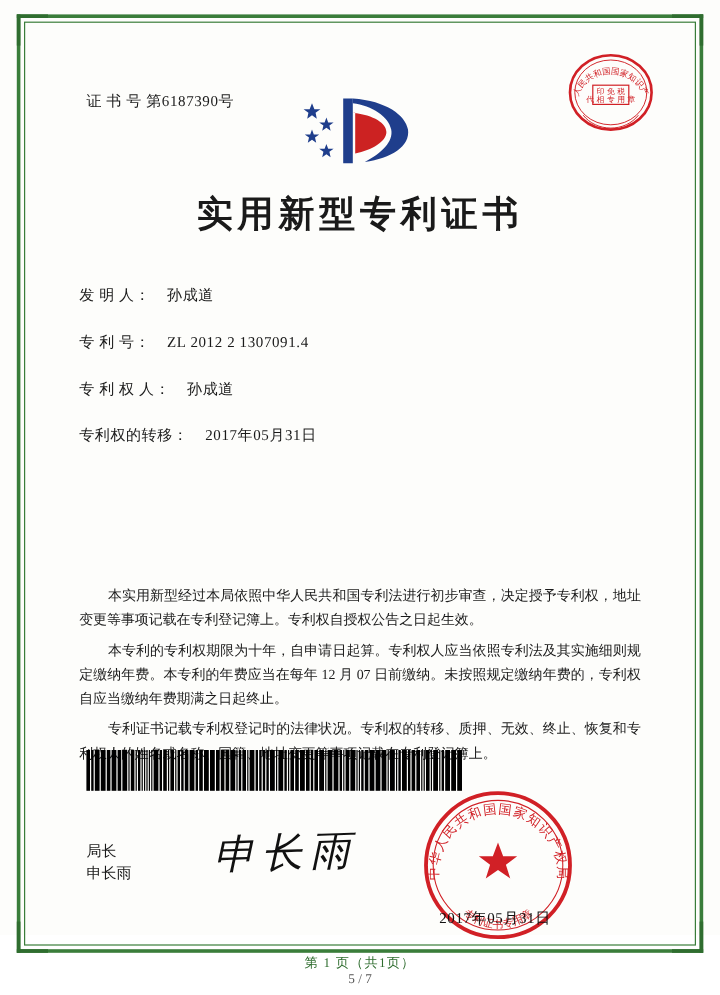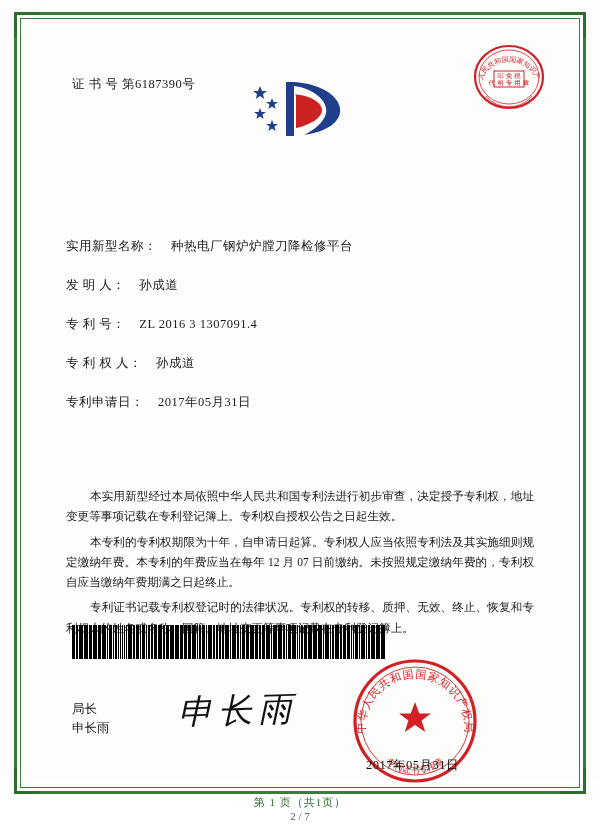--- a/index.html
+++ b/index.html
@@ -214,40 +214,37 @@
     <path id="sealArcTop" d="M 10 40 A 28 25 0 0 1 64 40" fill="none"></path>
     <text font-size="7" fill="#d12026" font-family="DejaVu Serif, serif">
       <textPath href="#sealArcTop" startOffset="50%" text-anchor="middle">中华人民共和国国家知识产权局</textPath>
     </text>
     <rect x="22" y="31" width="30" height="16" fill="none" stroke="#d12026" stroke-width="1"></rect>
     <text x="37" y="38" font-size="6.5" fill="#d12026" text-anchor="middle" font-family="DejaVu Serif, serif">印 免 税</text>
     <text x="37" y="45" font-size="6.5" fill="#d12026" text-anchor="middle" font-family="DejaVu Serif, serif">代 相 专 用 章</text>
     <path d="M14 56 A 28 25 0 0 0 60 56" fill="none" stroke="#d12026" stroke-width="0.8"></path>
   </svg>
 
+  <div class="doc-title">实用新型专利证书</div>
 
   <div class="fields">
-    <div class="field-row">
-      <span class="field-label">实用新型名称：</span>
-      <span class="field-value">种热电厂钢炉炉膛刀降检修平台</span>
-    </div>
     <div class="field-row">
       <span class="field-label">发 明 人：</span>
       <span class="field-value">孙成道</span>
     </div>
     <div class="field-row">
       <span class="field-label">专 利 号：</span>
-      <span class="field-value">ZL 2016 3 1307091.4</span>
+      <span class="field-value">ZL 2012 2 1307091.4</span>
     </div>
     <div class="field-row">
       <span class="field-label">专 利 权 人：</span>
       <span class="field-value">孙成道</span>
     </div>
     <div class="field-row">
-      <span class="field-label">专利申请日：</span>
+      <span class="field-label">专利权的转移：</span>
       <span class="field-value">2017年05月31日</span>
     </div>
   </div>
 
   <div class="body-text">
     <p>本实用新型经过本局依照中华人民共和国专利法进行初步审查，决定授予专利权，地址变更等事项记载在专利登记簿上。专利权自授权公告之日起生效。</p>
     <p>本专利的专利权期限为十年，自申请日起算。专利权人应当依照专利法及其实施细则规定缴纳年费。本专利的年费应当在每年 12 月 07 日前缴纳。未按照规定缴纳年费的，专利权自应当缴纳年费期满之日起终止。</p>
     <p>专利证书记载专利权登记时的法律状况。专利权的转移、质押、无效、终止、恢复和专利权人的姓名或名称、国籍、地址变更等事项记载在专利登记簿上。</p>
   </div>
 
@@ -271,15 +268,15 @@
       <textPath href="#arcBotBig" startOffset="50%" text-anchor="middle">专利证书专用章</textPath>
     </text>
     <g fill="#d12026" transform="translate(63,60)">
       <polygon points="0,-16 4.3,-4.5 16,-4.5 6.6,2.6 10.2,14 0,7 -10.2,14 -6.6,2.6 -16,-4.5 -4.3,-4.5"></polygon>
     </g>
   </svg>
 
   <div class="seal-date">2017年05月31日</div>
 
   <div class="page-footer">第 1 页（共1页）</div>
-  <div class="page-index">2 / 7</div>
+  <div class="page-index">5 / 7</div>
 
 </div>
 
 </body></html>

